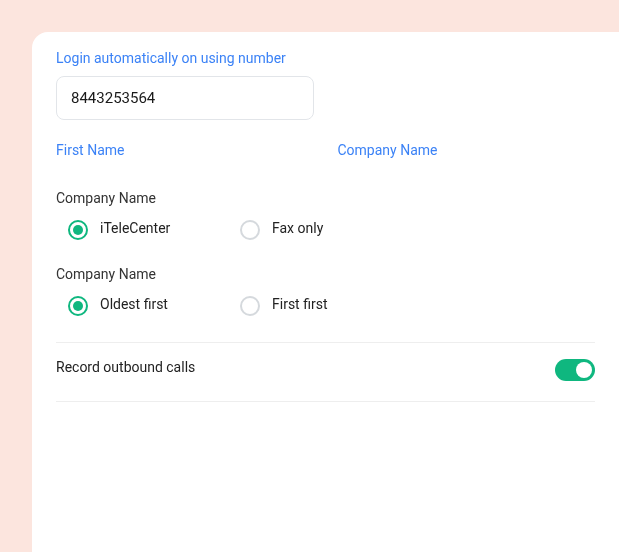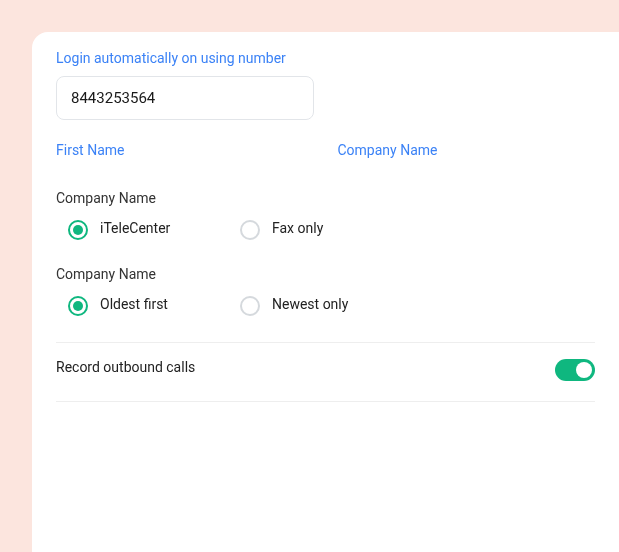--- a/index.html
+++ b/index.html
@@ -186,21 +186,21 @@
     </div>
 
     <div class="group-label">Company Name</div>
     <div class="radio-row">
       <div class="radio-item">
         <div class="radio selected"></div>
         <span class="radio-label">Oldest first</span>
       </div>
       <div class="radio-item">
         <div class="radio"></div>
-        <span class="radio-label">Newest only</span>
+        <span class="radio-label">First first</span>
       </div>
     </div>
 
     <hr class="divider">
 
     <div class="toggle-row">
       <span class="toggle-label">Record outbound calls</span>
       <div class="toggle on"></div>
     </div>
 

